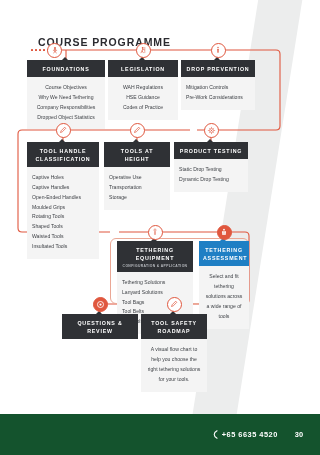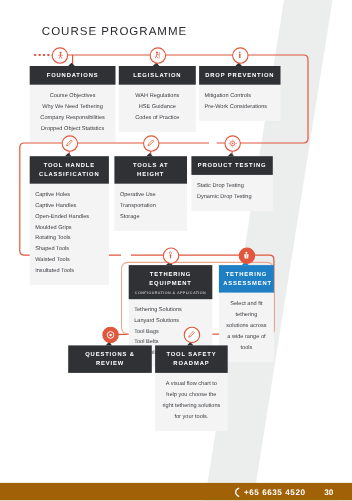--- a/index.html
+++ b/index.html
@@ -34,23 +34,23 @@
     transform-origin: top right;
     z-index: 0;
   }
 
   .page { position: relative; z-index: 2; width: 320px; height: 455px; }
 
   
   .page-title {
     position: absolute;
     left: 38px;
-    top: 23px;
+    top: 36px;
     font-size: 10.5px;
-    font-weight: normal;
+    font-weight: bold;
     letter-spacing: 0.9px;
     color: #2b2b30;
   }
 
   
   .wires { position: absolute; left: 0; top: 0; width: 320px; height: 455px; z-index: 1; }
 
   
   .node {
     position: absolute;
@@ -143,22 +143,22 @@
     position: absolute;
     border: 1px solid #eaa795;
     border-radius: 6px;
     z-index: 2;
   }
 
   
   .footer {
     position: absolute;
     left: 0; bottom: 0;
-    width: 320px; height: 16px;
-    background: #a16207;
+    width: 320px; height: 41px;
+    background: #14532d;
     z-index: 6;
     display: flex;
     align-items: center;
     justify-content: flex-end;
   }
   .footer .phone {
     font-size: 7.4px;
     font-weight: bold;
     color: #ffffff;
     letter-spacing: 0.5px;

